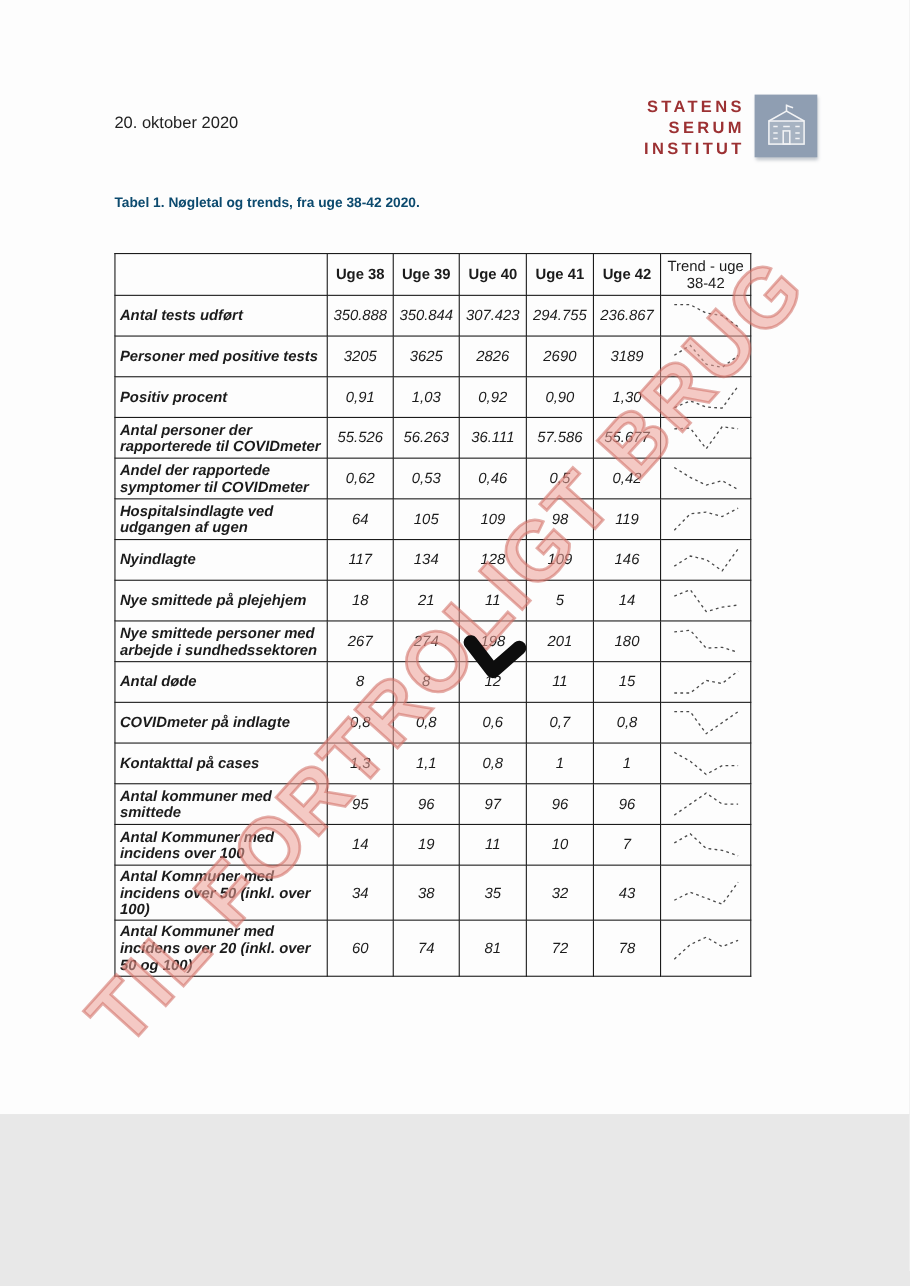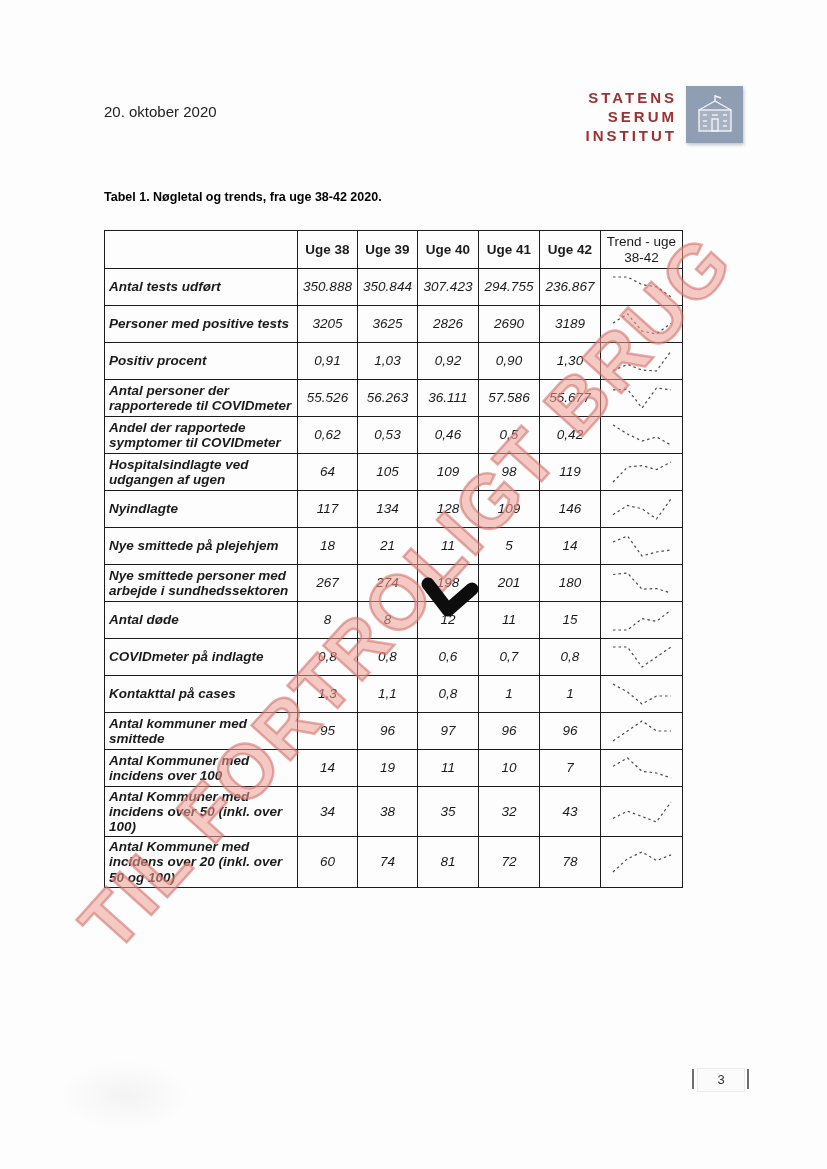--- a/index.html
+++ b/index.html
@@ -1,18 +1,18 @@
 <!DOCTYPE html>
 <html><head>
 <meta charset="utf-8">
 <style>
   html,body{margin:0;padding:0;background:#e8e8e8;}
   .page{
     position:relative;
-    width:827px;height:1169px;
+    width:827px;height:1013px;
     background:#fdfdfd;
     margin:0 auto;
     overflow:hidden;
     font-family:"Liberation Sans", sans-serif;
     color:#1b1b1b;
   }
   
   .doc-date{
     position:absolute;left:104px;top:103px;
     font-size:15px;color:#222;
@@ -31,22 +31,22 @@
     margin-right:9px;
   }
   .logo-box{
     width:57px;height:57px;
     background:#8f9eb2;
     box-shadow:1px 2px 3px rgba(120,130,145,.45);
     display:flex;align-items:center;justify-content:center;
   }
   
   .table-caption{
-    position:absolute;left:104px;top:190px;
-    font-size:12.5px;font-weight:700;color:#000000;
+    position:absolute;left:104px;top:177px;
+    font-size:12.5px;font-weight:700;color:#0c4a6e;
   }
   
   .data-table{
     position:absolute;left:104px;top:230px;
     border-collapse:collapse;
     table-layout:fixed;
     width:578px;
     background:transparent;
   }
   .data-table td,.data-table th{

